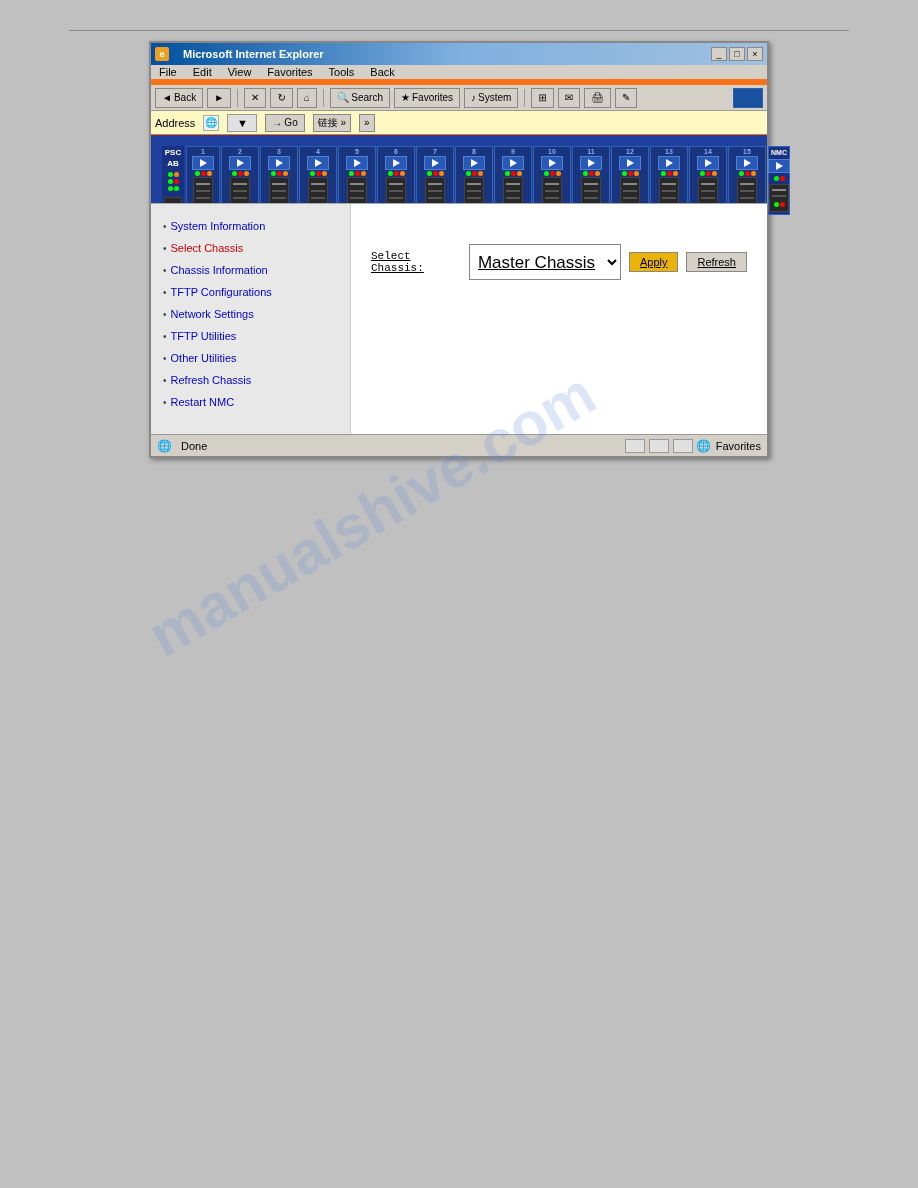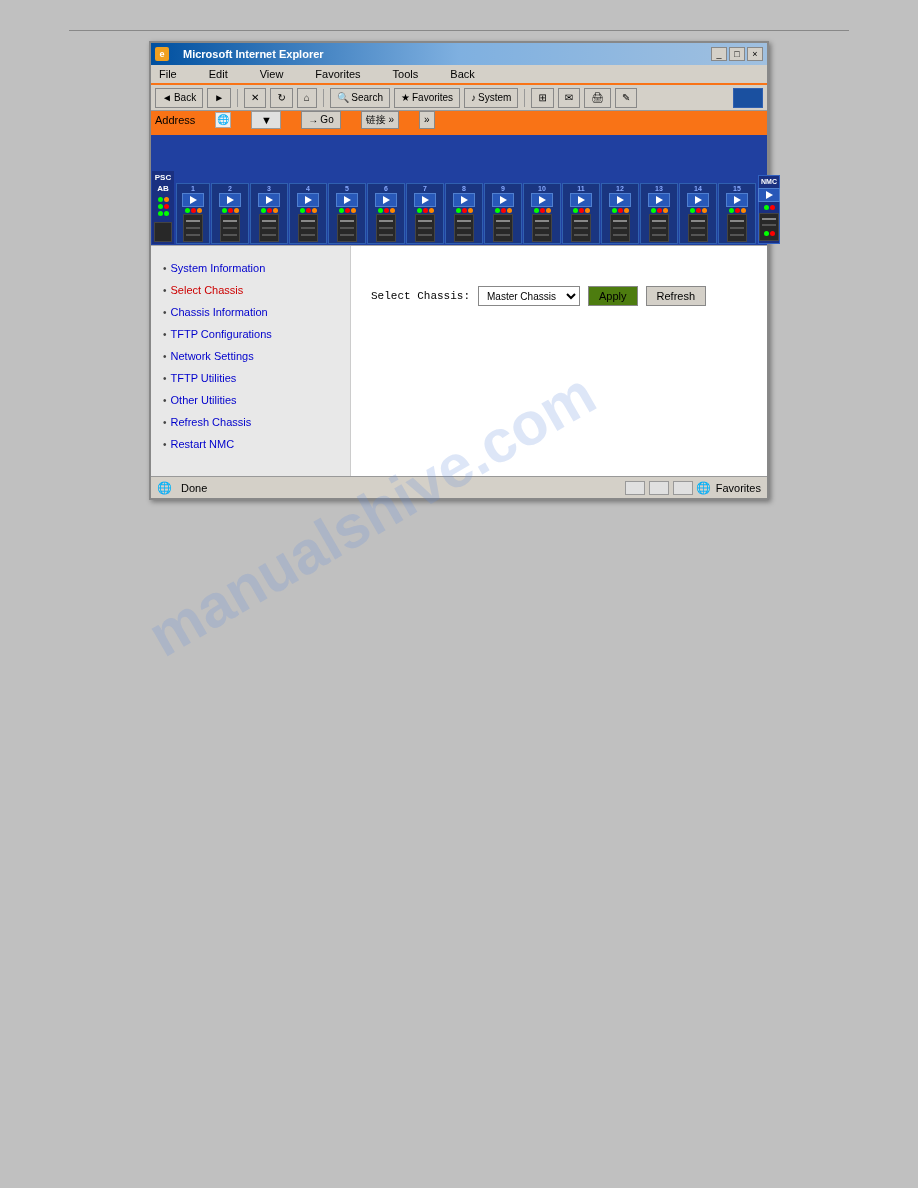--- a/index.html
+++ b/index.html
@@ -72,22 +72,22 @@
       color: #000;
     }
 
     
     .menu-bar {
       background: #d4d0c8;
       height: 20px;
       display: flex;
       align-items: center;
       padding: 0 4px;
-      gap: 24px;
-      border-bottom: 2px solid #f97316;
+      gap: 8px;
+      border-bottom: 6px solid #f97316;
     }
     .menu-item {
       font-size: 11px;
       color: #000;
       cursor: pointer;
       padding: 2px 4px;
       text-decoration: none;
     }
 
     
@@ -113,27 +113,27 @@
     }
     .toolbar-separator {
       width: 1px;
       height: 18px;
       background: #999;
       margin: 0 2px;
     }
 
     
     .address-bar {
-      background: #f97316;
+      background: #fef9c3;
       height: 24px;
       display: flex;
       align-items: center;
       padding: 0 4px;
-      gap: 20px;
-      border-bottom: 7px solid #f97316;
+      gap: 8px;
+      border-bottom: 1px solid #f97316;
     }
     .address-label {
       font-size: 11px;
       color: #000;
       white-space: nowrap;
     }
     .address-icon {
       width: 16px;
       height: 16px;
       background: #f0f0f0;
@@ -174,24 +174,24 @@
     
     .browser-content {
       background: #f0f0f0;
       display: flex;
       flex-direction: column;
     }
 
     
     .chassis-panel {
       background: #2040a0;
-      height: 110px;
-      display: flex;
-      align-items: flex-end;
-      padding: 1px;
+      height: 68px;
+      display: flex;
+      align-items: flex-start;
+      padding: 11px;
       gap: 2px;
     }
 
     
     .psc-column {
       width: 30px;
       background: #1a3080;
       display: flex;
       flex-direction: column;
       align-items: center;
@@ -282,38 +282,39 @@
       background: white;
       padding: 20px;
       display: flex;
       flex-direction: column;
     }
     .select-chassis-row {
       display: flex;
       align-items: center;
       gap: 8px;
       margin-top: 20px;
+      text-decoration: underline;
     }
     .select-label {
       font-size: 11px;
       color: #000;
       font-family: 'Courier New', monospace;
     }
     .select-dropdown {
-      font-size: 10px;
+      font-size: 17px;
       padding: 2px 4px;
       border: 1px solid #888;
       background: white;
-      height: 20px;
+      height: 36px;
       cursor: pointer;
     }
     .apply-btn {
       font-size: 11px;
       padding: 2px 10px;
-      background: #4d7c0f;
+      background: #eab308;
       border: 1px solid #888;
       cursor: pointer;
       height: 20px;
     }
     .refresh-btn {
       font-size: 11px;
       padding: 2px 10px;
       background: #d4d0c8;
       border: 1px solid #888;
       cursor: pointer;

